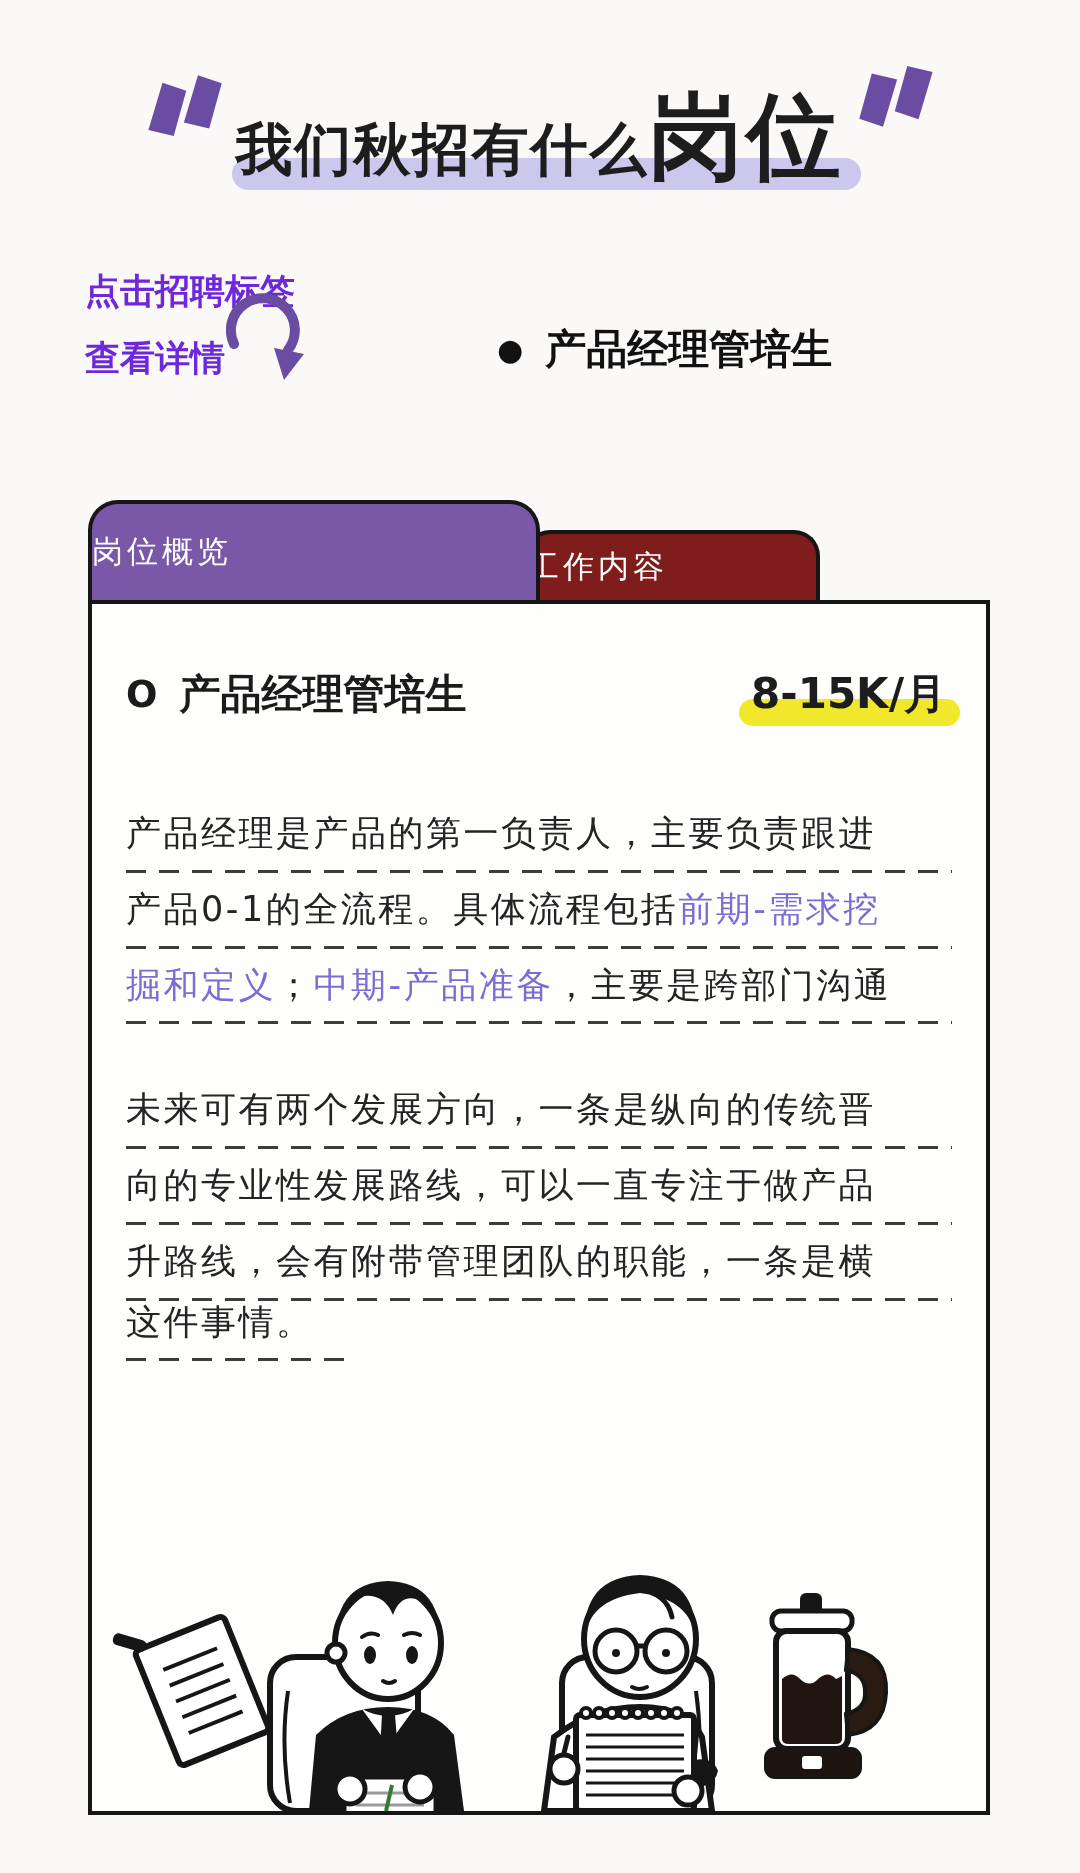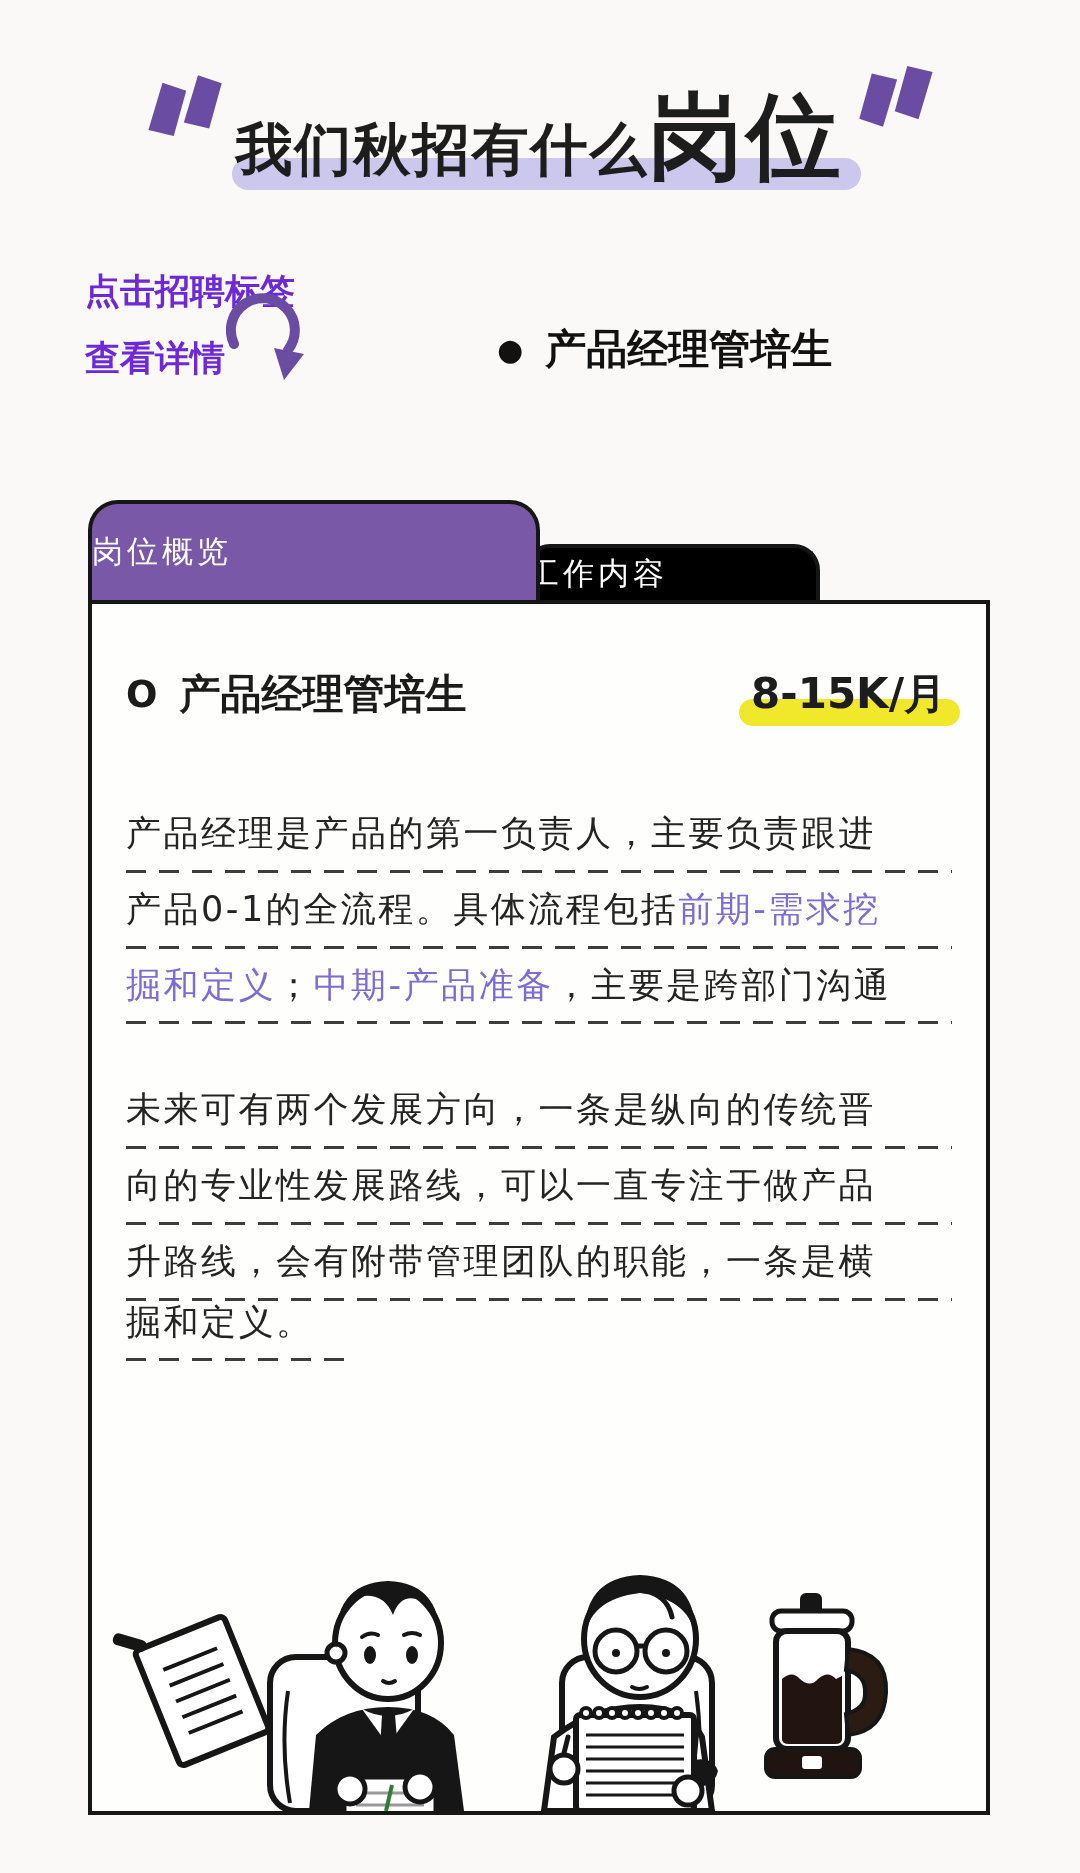--- a/index.html
+++ b/index.html
@@ -37,21 +37,21 @@
   .tabs{ display:flex; align-items:flex-end; height:100px; }
   .tab{ display:flex; align-items:center; justify-content:flex-start;
         color:#fff; box-sizing:border-box; cursor:pointer; }
   .tab-active{
     width:452px; height:100px; background:#7a58a8;
     border:4px solid #161616; border-bottom:none;
     border-radius:30px 30px 0 0; z-index:2; position:relative;
     font-size:31px; letter-spacing:4px; font-weight:500;
   }
   .tab-inactive{
-    width:296px; height:56px; margin-left:-16px; background:#000000;
+    width:296px; height:70px; margin-left:-16px; background:#7f1d1d;
     border:4px solid #161616; border-bottom:none;
     border-radius:26px 26px 0 0; z-index:1; position:relative;
     font-size:31px; letter-spacing:4px; font-weight:500;
   }
   .card-body{
     position:relative; height:1215px; background:#fefefd;
     border:4px solid #161616; box-sizing:border-box;
     padding:0 34px; overflow:hidden;
   }
   
@@ -158,21 +158,21 @@
           <span>未来可有两个发展方向，一条是纵向的传统晋</span>
         </div>
         <div class="line">
           <span>向的专业性发展路线，可以一直专注于做产品</span>
         </div>
         <div class="line">
           <span>升路线，会有附带管理团队的职能，一条是横</span>
         </div>
         <div>
           <div class="line short">
-            <span>掘和定义。</span>
+            <span>这件事情。</span>
           </div>
         </div>
       </div>
 
       <div class="illu">
         <svg viewBox="0 0 894 272" width="894" height="272">
 
           <g transform="translate(110,152) rotate(-22)">
             <rect x="-48" y="-62" width="96" height="124" rx="5" fill="#ffffff" stroke="#161616" stroke-width="6"></rect>
             <g stroke="#161616" stroke-width="4">

